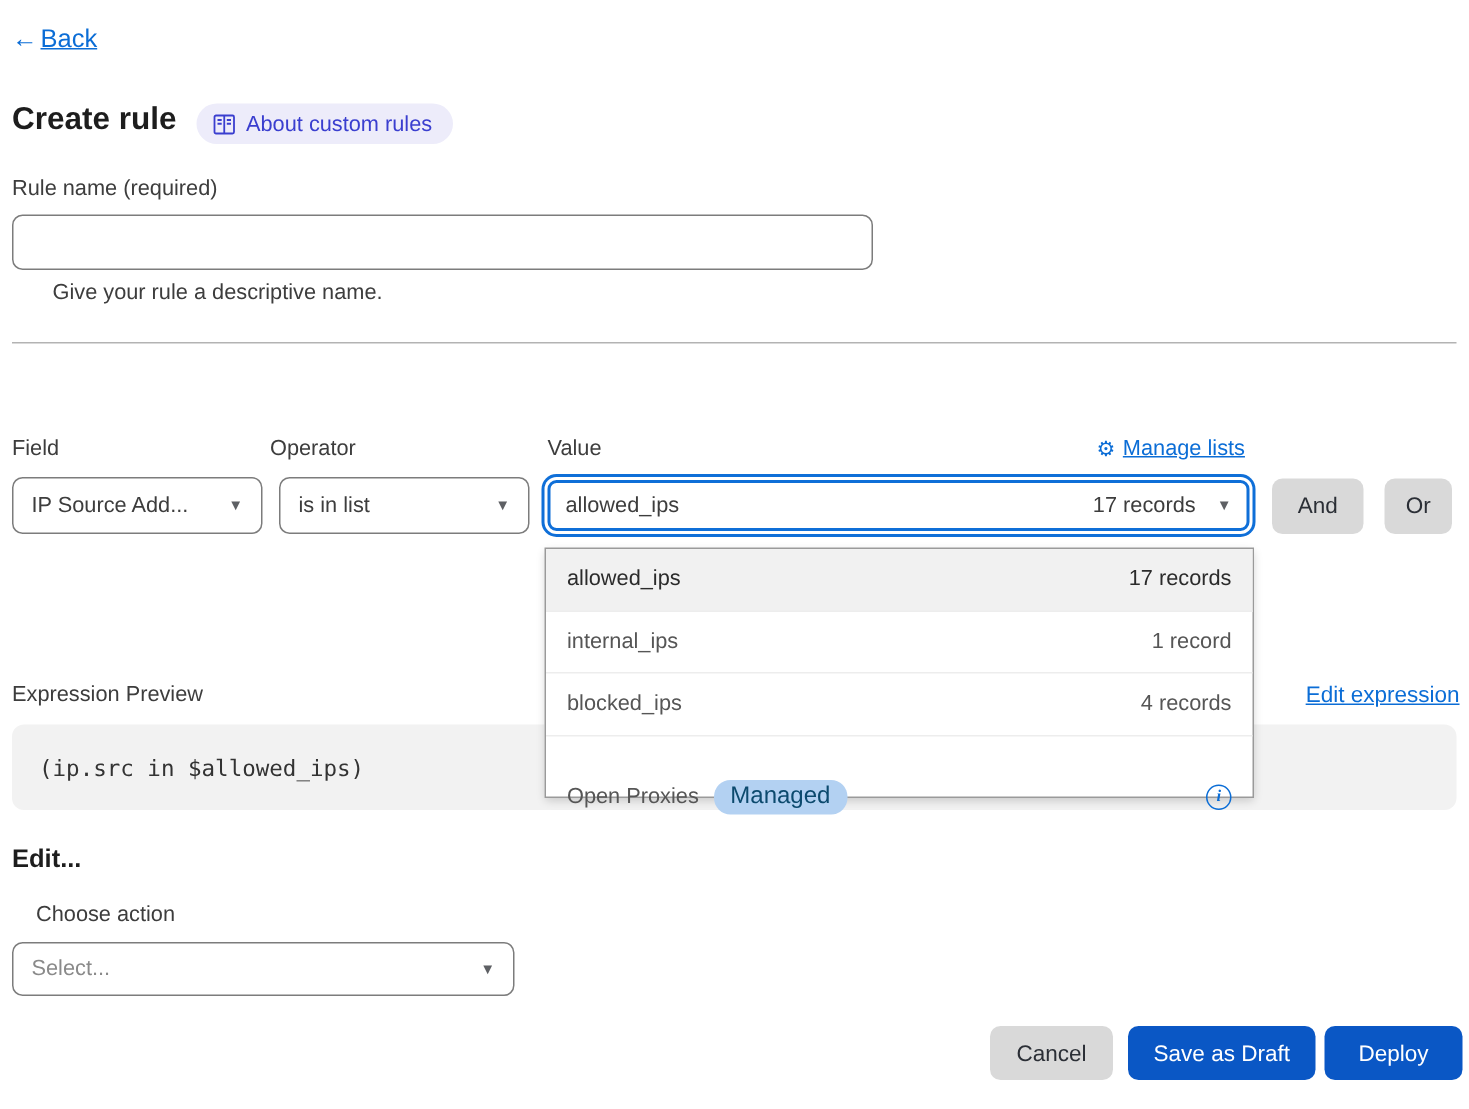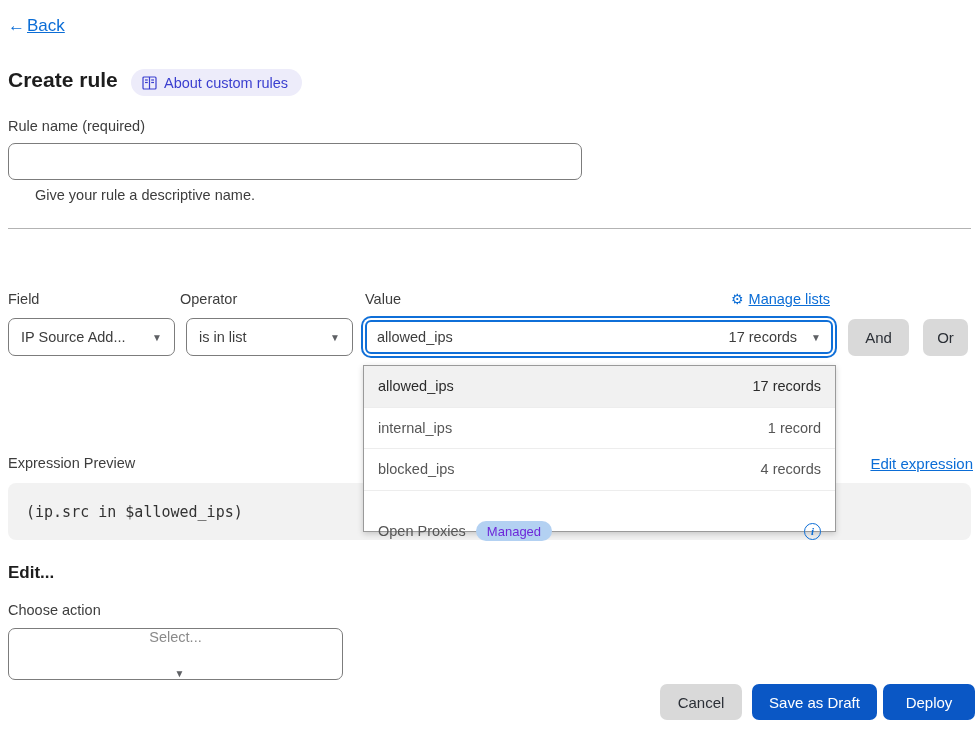--- a/index.html
+++ b/index.html
@@ -51,34 +51,34 @@
 
   
   .dropdown { position:absolute; left:363px; top:365px; width:473px; height:167px; background:#fff;
     border:1px solid #9a9a9a; box-shadow:0 2px 6px rgba(0,0,0,.18); z-index:5; }
   .dd-row { height:41.5px; display:flex; align-items:center; padding:0 14px; font-size:14.5px; color:#565656;
     border-bottom:1px solid #ededed; cursor:pointer; }
   .dd-row:last-child { border-bottom:none;margin-top:20px; }
   .dd-row.selected { background:#f1f1f1; color:#2b2b2b; }
   .dd-row .nm { flex:1; display:flex; align-items:center; gap:10px; }
   .dd-row .rc { flex:none; }
-  .managed-pill { background:#b3d1f2; color:#6d28d9; font-size:13px; padding:2.5px 11px; border-radius:11px; }
+  .managed-pill { background:#b3d1f2; color:#0c4a6e; font-size:16px; padding:2.5px 11px; border-radius:11px; }
   .info-icon { width:17px; height:17px; border:1.5px solid #0b6dd6; border-radius:50%; color:#0b6dd6;
     font-size:11px; font-weight:bold; display:flex; align-items:center; justify-content:center;
     font-family:"Liberation Serif", serif; font-style:italic; }
 
   
   .expr-label { position:absolute; left:8px; top:455px; font-size:14.5px; color:#3d3d3d; }
   .edit-expr { position:absolute; top:455px; right:6px; font-size:15px;margin-left:48px; }
   .expr-block { position:absolute; left:8px; top:483px; width:963px; height:57px; background:#f2f2f2; border-radius:8px;
     display:flex; align-items:center; padding:0 18px; }
   .expr-code { font-family:"DejaVu Sans Mono", monospace; font-size:15px; color:#333; }
 
   
-  .action-select { position:absolute; left:8px; top:628px; width:335px; height:52px;flex-direction:column; }
+  .action-select { position:absolute; left:8px; top:628px; width:335px; height:36px; }
   .action-select .txt { color:#8a8a8a; }
 
   
   .btn { position:absolute; top:684px; height:36px; border:none; border-radius:7px; font-size:15px; cursor:pointer;
     font-family:"Liberation Sans", sans-serif; }
   .btn-gray { background:#d9d9d9; color:#2b2f36; }
   .btn-blue { background:#0a57c5; color:#fff; }
 </style>
 </head>
 <body>
@@ -165,21 +165,21 @@
     </div>
   </div>
 
   <div class="expr-label">Expression Preview</div>
   <a class="edit-expr link">Edit expression</a>
   <div class="expr-block">
     <span class="expr-code">(ip.src in $allowed_ips)</span>
   </div>
 
   <h2 class="section-heading" style="top:563px;">Edit...</h2>
-  <label class="field-label" style="left:8px; top:602px;">Choose action</label>
+  <label class="field-label" style="left:24px; top:602px;">Choose action</label>
   <div class="select-box action-select">
     <span class="txt">Select...</span>
     <span class="chev">▼</span>
   </div>
 
   <button class="btn btn-blue" style="left:752px; width:125px;">Save as Draft</button>
   <button class="btn btn-gray" style="left:660px; width:82px;">Cancel</button>
   <button class="btn btn-blue" style="left:883px; width:92px;">Deploy</button>
 
 </div>

